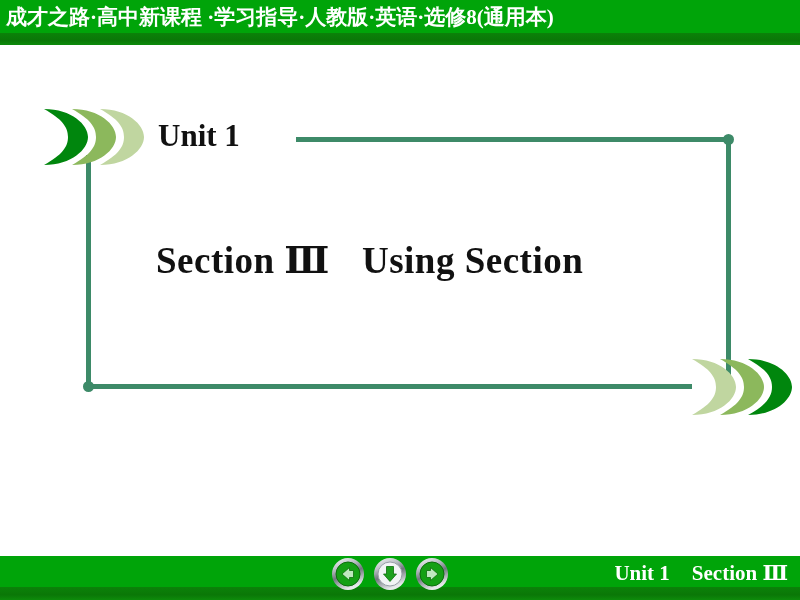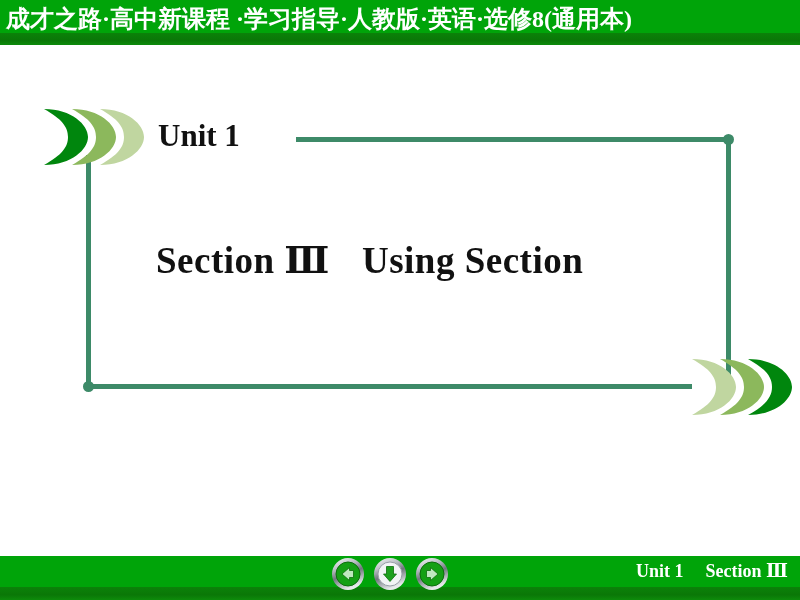--- a/index.html
+++ b/index.html
@@ -34,21 +34,21 @@
     left: 0; top: 33px;
     width: 800px;
     height: 12px;
     background: linear-gradient(to bottom, #0b8209 0%, #0a7707 60%, #0d8b0b 100%);
   }
   #header-title {
     position: absolute;
     left: 6px;
     top: 3px;
     color: #ffffff;
-    font-size: 24px;
+    font-size: 21px;
     font-weight: bold;
     letter-spacing: 0px;
     white-space: nowrap;
     font-family: "Liberation Serif", "DejaVu Serif", serif;
   }
 
   
   #frame {
     position: absolute;
     left: 0; top: 45px;
@@ -125,21 +125,21 @@
     left: 0; top: 31px;
     width: 800px;
     height: 13px;
     background: linear-gradient(to bottom, #0b8209 0%, #0a7707 60%, #0d8b0b 100%);
   }
   #footer-crumb {
     position: absolute;
     right: 12px;
     top: 4px;
     color: #ffffff;
-    font-size: 18px;
+    font-size: 21px;
     font-weight: bold;
     white-space: nowrap;
     font-family: "Liberation Serif", "DejaVu Serif", serif;
   }
   #footer-crumb .gap { display: inline-block; width: 22px; }
 
   #nav-buttons {
     position: absolute;
     left: 331px;
     top: 1px;

